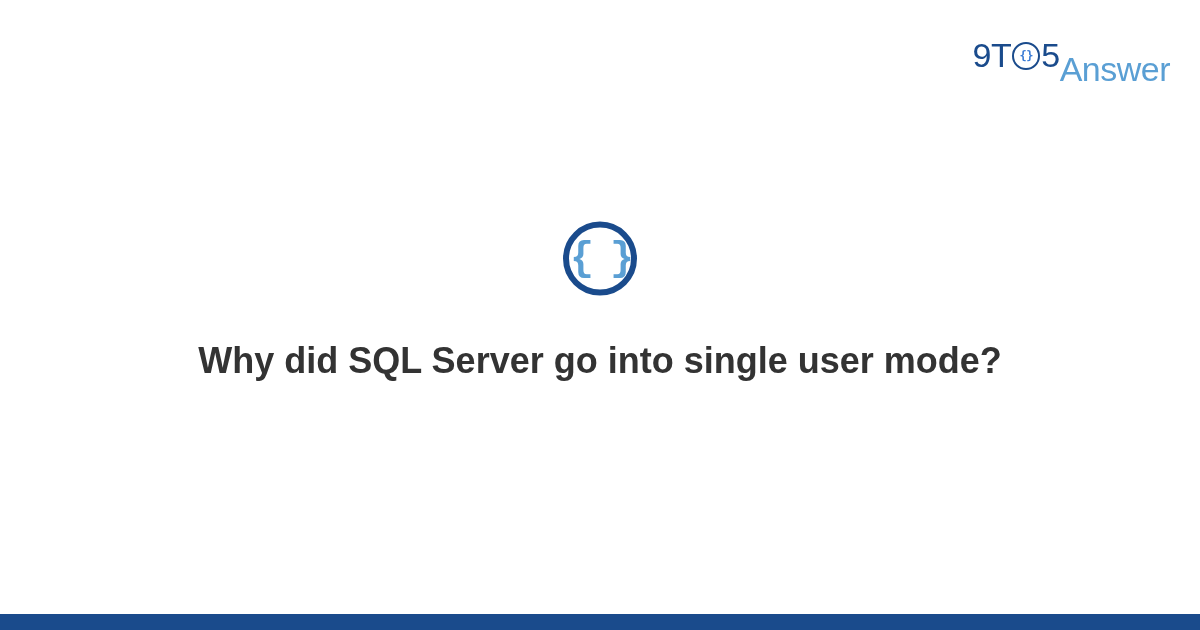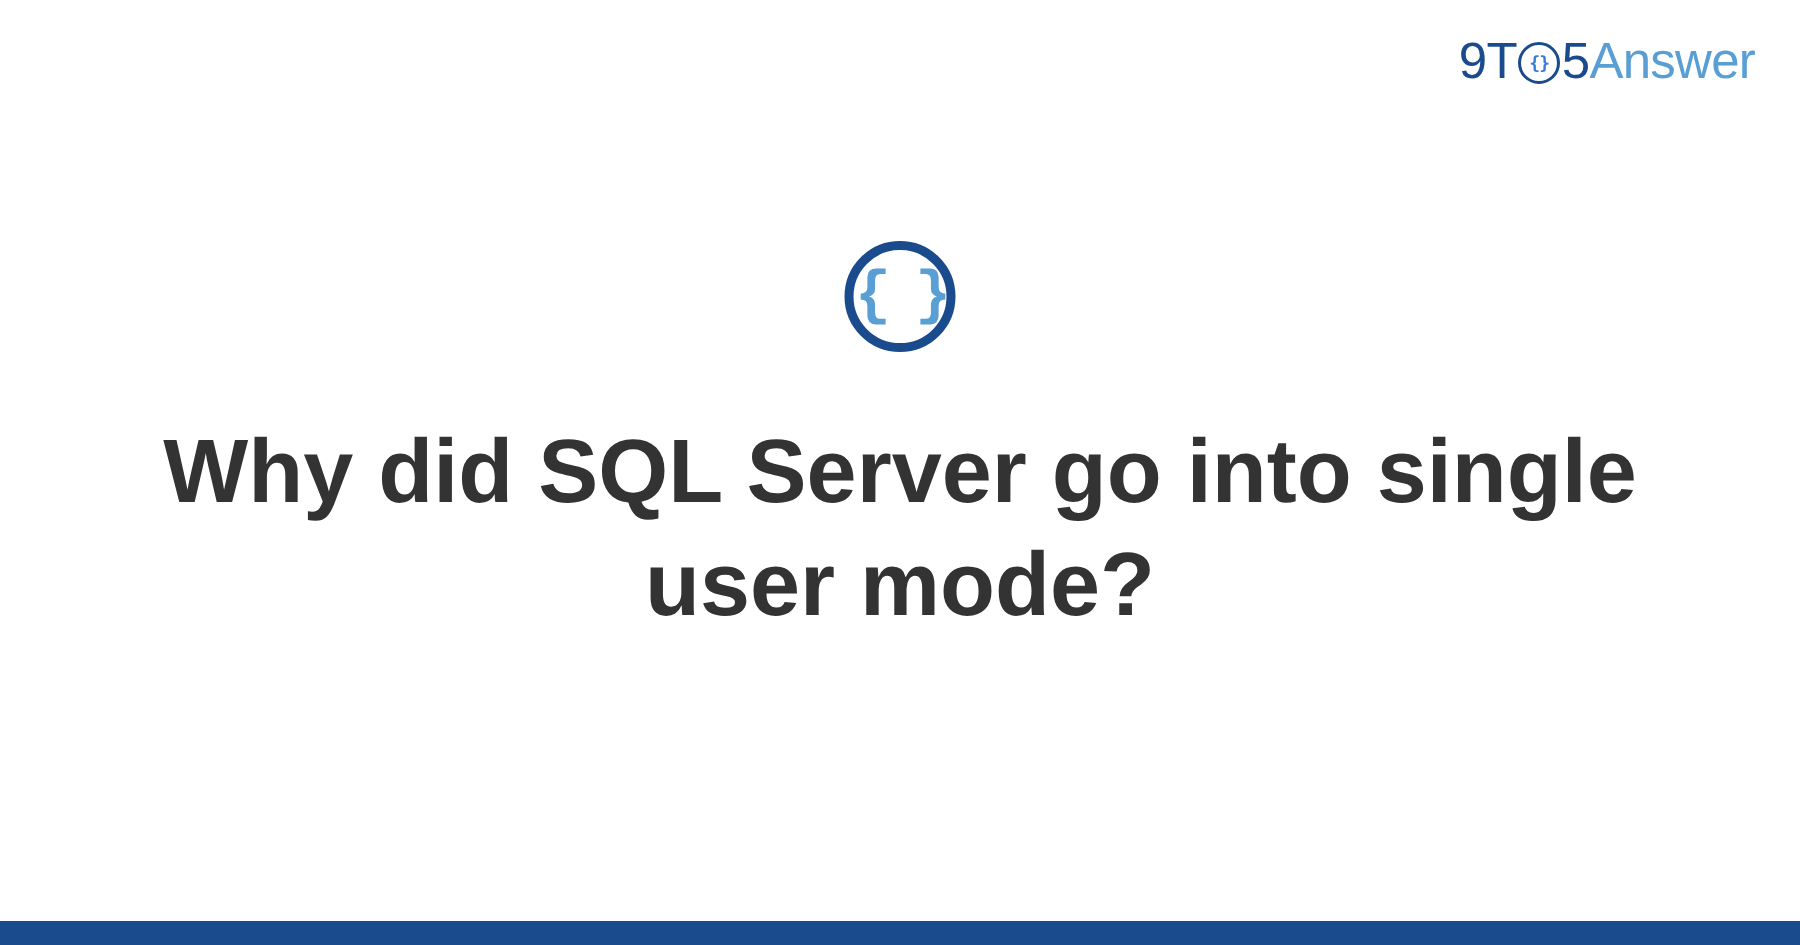--- a/index.html
+++ b/index.html
@@ -50,20 +50,21 @@
       font-size: 12px;
       color: #3a7bd5;
     }
     .logo-5 {
       color: #1a4b8c;
       font-weight: 400;
     }
     .logo-answer {
       color: #5a9fd4;
       font-weight: 300;
+      margin-top: 28px;
     }
     .center-content {
       position: absolute;
       top: 50%;
       left: 50%;
       transform: translate(-50%, -58%);
       text-align: center;
       width: 100%;
     }
     .center-icon {
@@ -77,21 +78,21 @@
       margin-bottom: 42px;
     }
     .center-icon-braces {
       font-family: 'Courier New', monospace;
       font-size: 40px;
       font-weight: 700;
       color: #5a9fd4;
       letter-spacing: -4px;
     }
     .question-title {
-      font-size: 60px;
+      font-size: 36px;
       font-weight: 700;
       color: #333333;
       line-height: 1.25;
       padding: 0 60px;
     }
     .bottom-bar {
       position: absolute;
       bottom: 0;
       left: 0;
       width: 100%;

